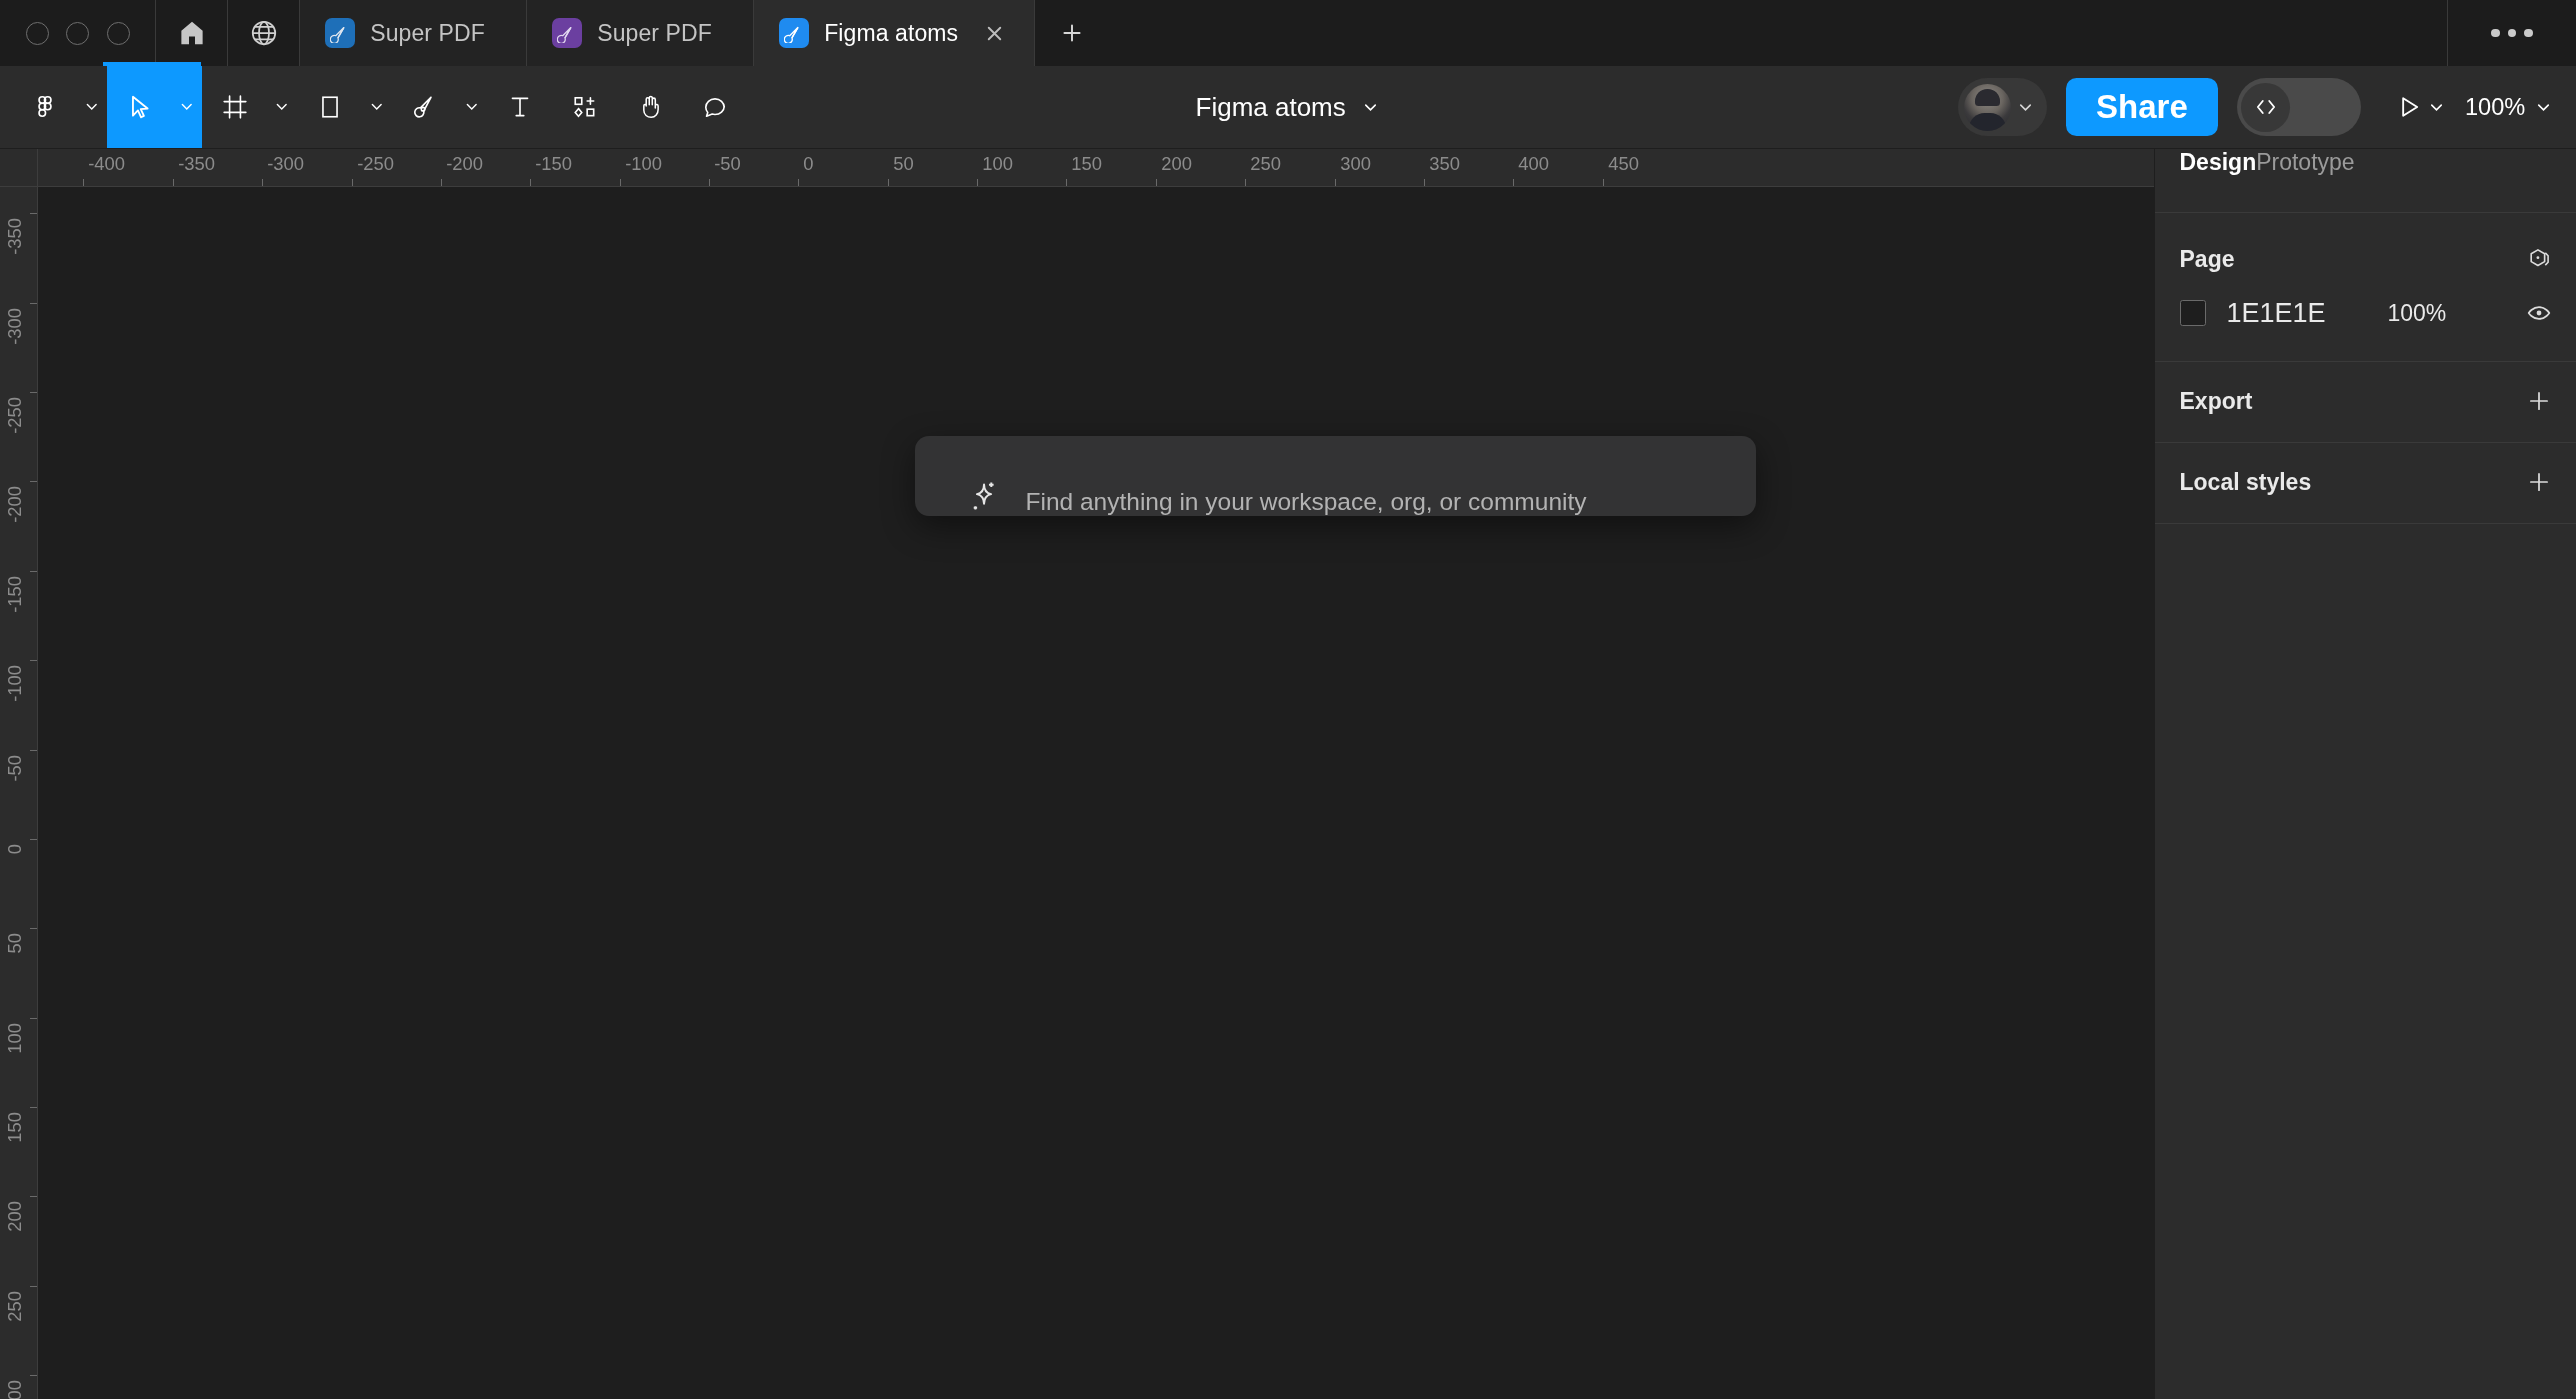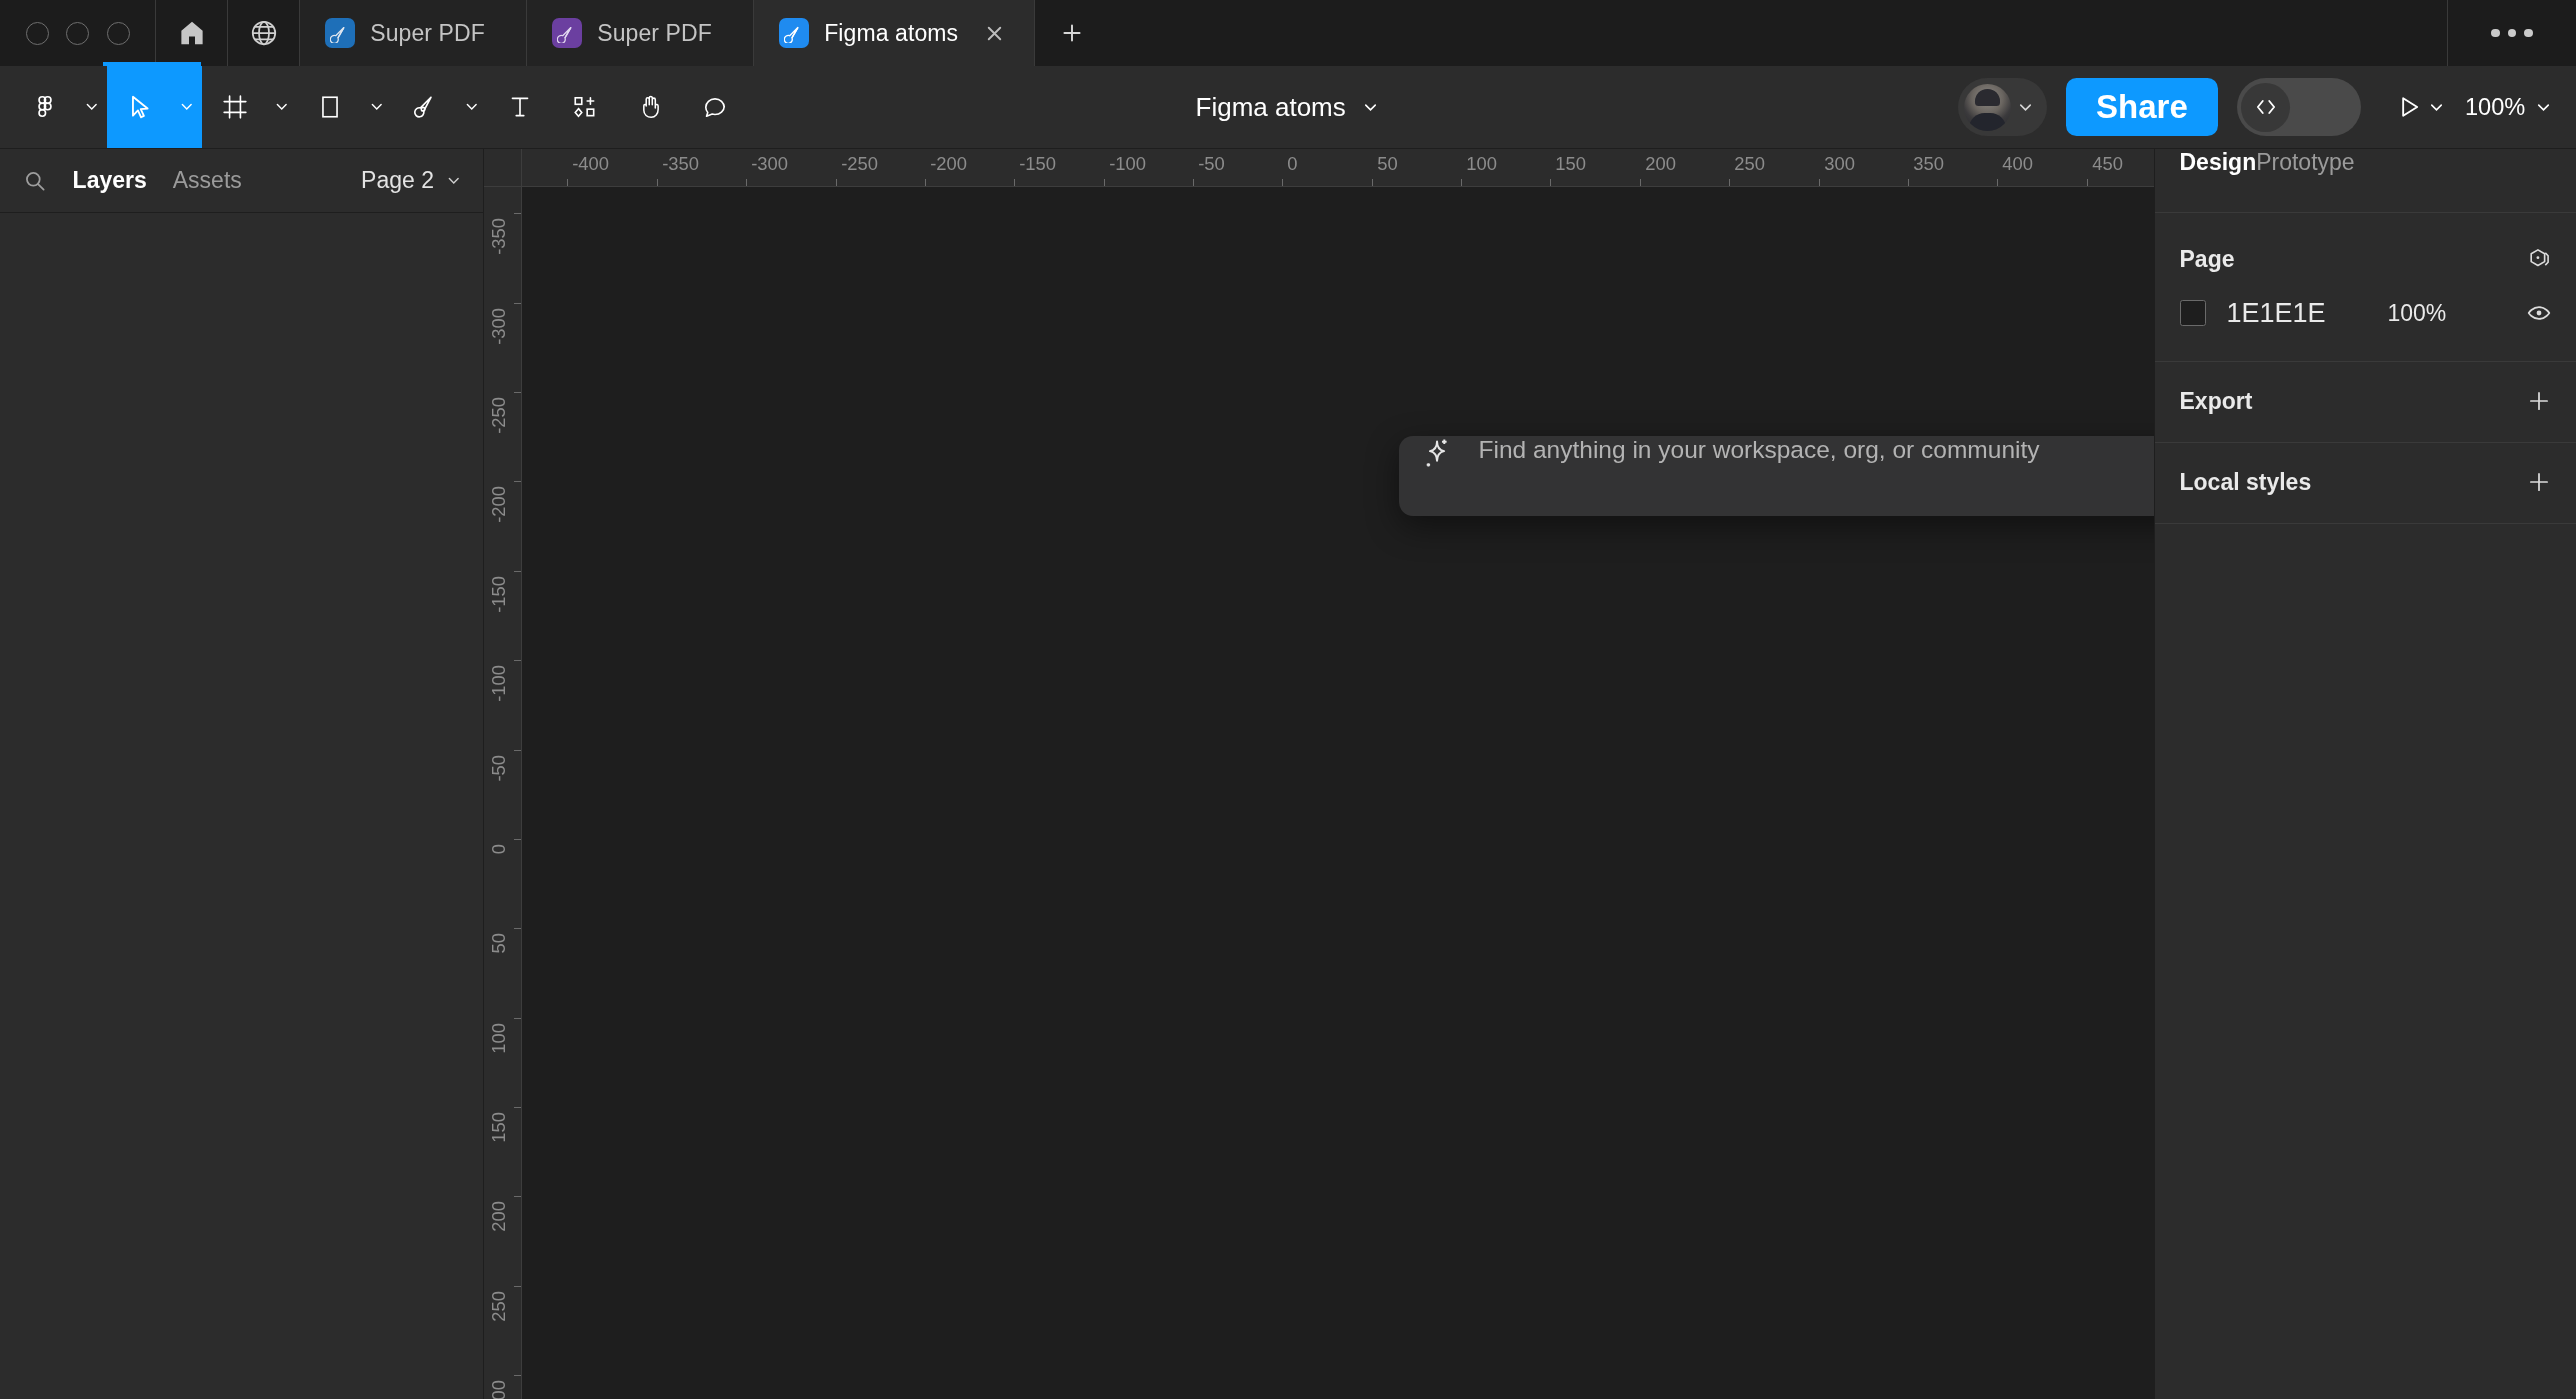--- a/index.html
+++ b/index.html
@@ -184,21 +184,21 @@
     transform-origin: left top; transform: rotate(-90deg) translateX(-100%);
   }
   .rt-v .tick { position: absolute; right: 0; top: 0; height: 0.9px; width: 7.9px; background: #6a6a6a; }
   .canvas-area { position: absolute; left: 38px; top: 38px; right: 0; bottom: 0; background: #1e1e1e; }
 
   
   .search-overlay {
     position: absolute; left: 915px; top: 287px; width: 841px; height: 80px;
     background: #333334; border-radius: 14px;
     box-shadow: 0 10.5px 33px rgba(0,0,0,.46);
-    display: flex; align-items: flex-start; gap: 24.5px; padding: 0 18px;
+    display: flex; align-items: flex-end; gap: 24.5px; padding: 0 49px;
     z-index: 8;
   }
   .search-placeholder { color: #b3b3b3; font-size: 24.5px; }
 
   
   .right {
     width: 422px; min-width: 422px;
     background: #2c2c2c;
     border-left: 0.9px solid #1e1e1e;
     display: flex; flex-direction: column;
@@ -466,41 +466,20 @@
           <svg width="19" height="19" viewBox="0 0 24 24" fill="none" stroke="#fff" stroke-width="2" stroke-linecap="round">
               <path d="M6 9l6 6 6-6"></path>
             </svg>
         </span>
       </div>
     </div>
   </div>
 
   <div class="body">
 
-    <div class="left">
-      <div class="left-head">
-        <span>
-          <svg width="23.6" height="23.6" viewBox="0 0 24 24" fill="none" stroke="#9e9e9e" stroke-width="1.8" stroke-linecap="round">
-              <circle cx="10.5" cy="10.5" r="6.5"></circle>
-              <path d="M15.3 15.3 21 21"></path>
-            </svg>
-        </span>
-        <span class="lh-tab active">Layers</span>
-        <span class="lh-tab">Assets</span>
-        <span class="page-select">
-          <span>Page 2</span>
-          <span>
-            <svg width="17.5" height="17.5" viewBox="0 0 24 24" fill="none" stroke="#cfcfcf" stroke-width="2" stroke-linecap="round">
-                <path d="M6 9l6 6 6-6"></path>
-              </svg>
-          </span>
-        </span>
-      </div>
-      <div class="layers-list"></div>
-    </div>
 
     <div class="canvas-wrap">
       <div class="canvas-area"></div>
       <div class="ruler-h" id="rulerH">
           <div class="rt-h" style="left: -6px;">
             <span class="lbl">-450</span>
           </div>
           <div class="rt-h" style="left: 83px;">
             <span class="tick"></span>
             <span class="lbl">-400</span>

